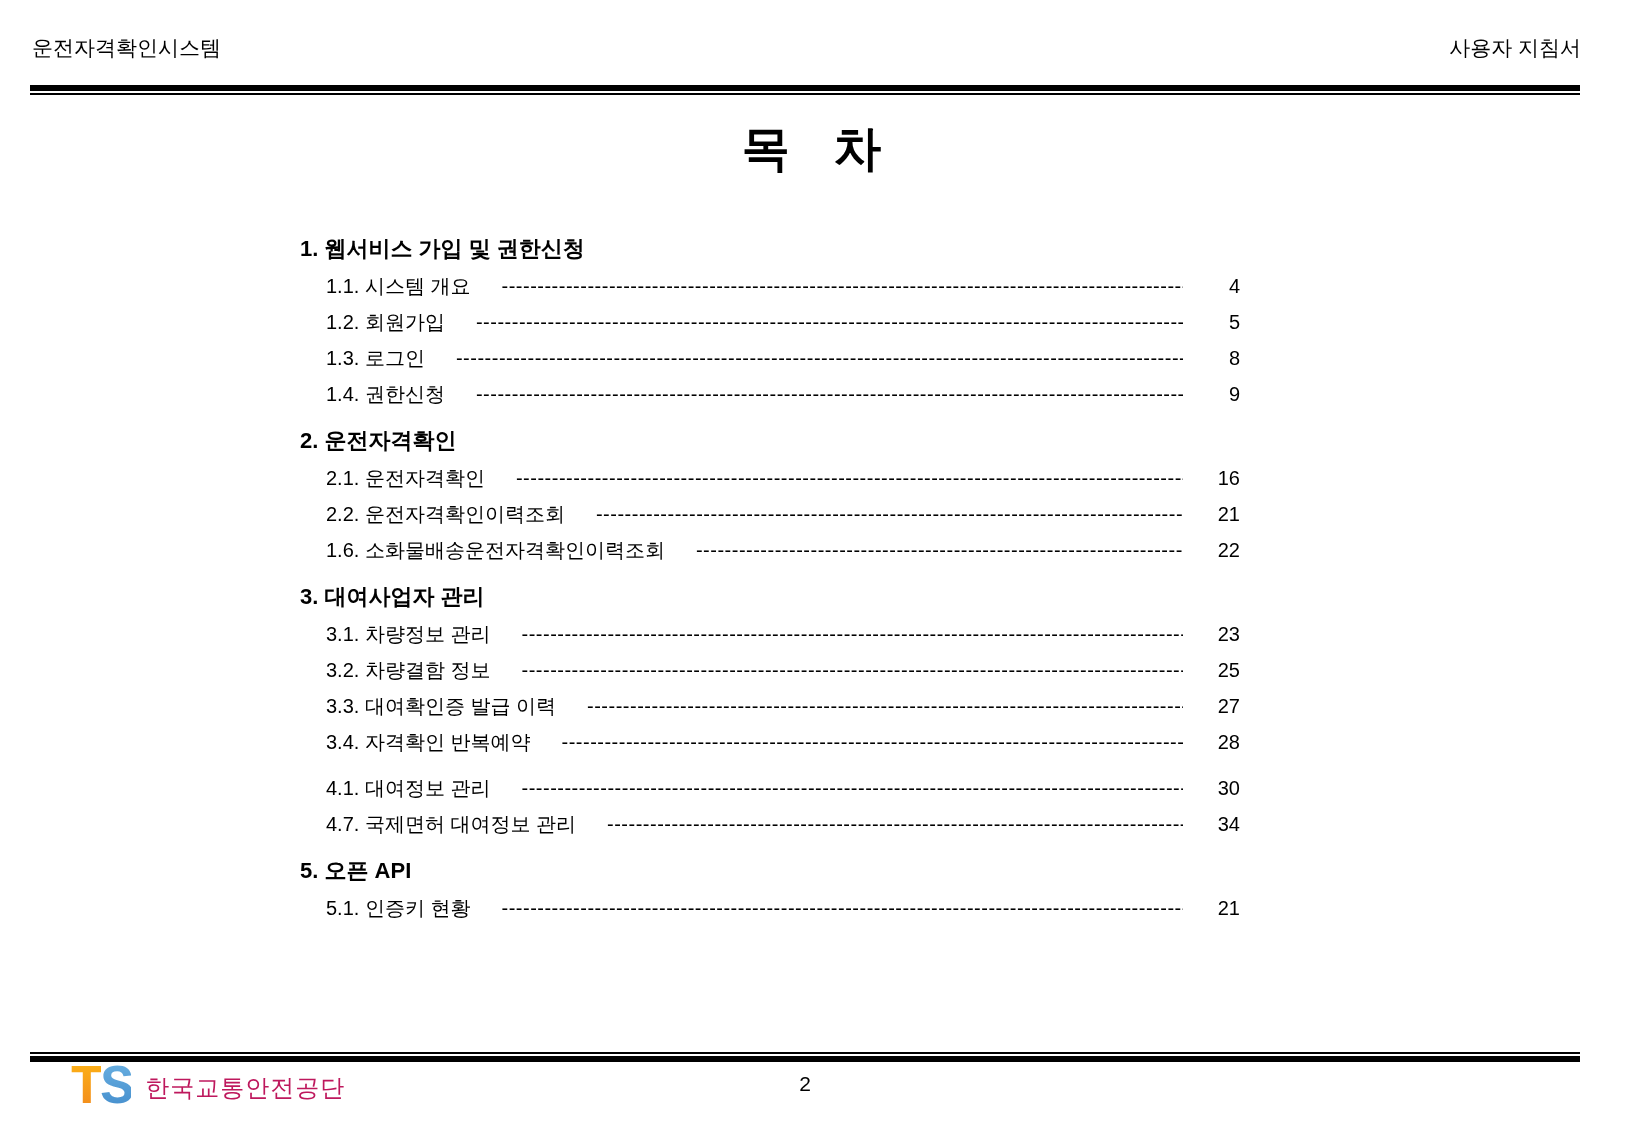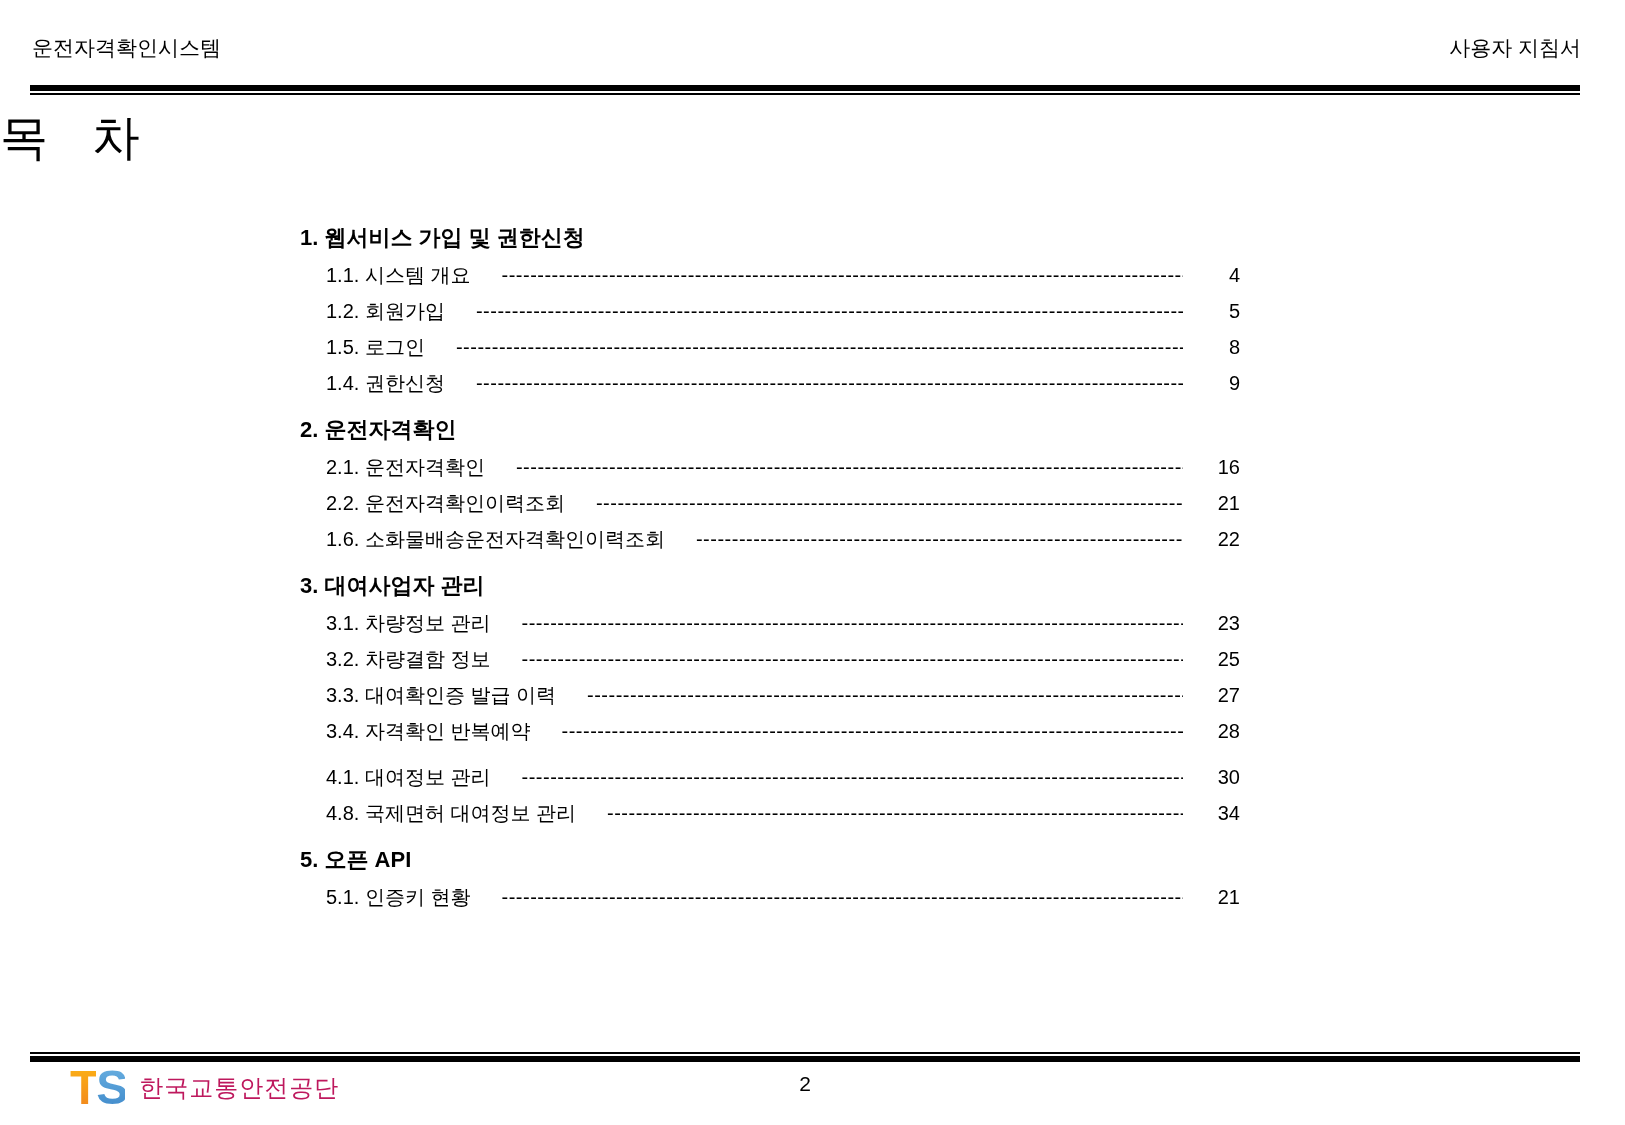--- a/index.html
+++ b/index.html
@@ -27,24 +27,25 @@
   }
   .rule-top {
     margin: 25px 45px 0 30px;
     border-top: 6px solid #000;
     border-bottom: 2px solid #000;
     height: 10px; 
   }
 
   
   .doc-title {
-    margin-top: 14px;
+    margin-top: 25px;
+    text-align: center;
     font-size: 48px;
     line-height: 58px;
-    font-weight: 400;
+    font-weight: 700;
     letter-spacing: 2px;
     word-spacing: 0.55em;
   }
 
   
   .toc {
     margin: 52px 0 0 300px;
     width: 940px;
     font-size: 20px;
   }
@@ -96,24 +97,25 @@
     font-size: 21px;
   }
   .footer-logo {
     position: absolute;
     top: 1066px;
     left: 70px;
     display: flex;
     align-items: center;
   }
   .logo-ts {
-    font-size: 48px;
+    font-size: 56px;
     font-weight: 700;
     letter-spacing: -3px;
     line-height: 44px;
+    font-family: Liberation Mono, monospace;
   }
   .logo-t {
     background: linear-gradient(180deg, #fdb515 0%, #f0821e 100%);
     -webkit-background-clip: text;
     background-clip: text;
     color: transparent;
   }
   .logo-s {
     background: linear-gradient(180deg, #6cb2e2 0%, #3d87c9 100%);
     -webkit-background-clip: text;
@@ -149,21 +151,21 @@
         <span class="toc-label">1.1. 시스템 개요</span>
         <span class="toc-leader">--------------------------------------------------------------------------------------------------------------------------------------------------------------------------------------------------------------------------------------------------------------------</span>
         <span class="toc-page">4</span>
       </div>
       <div class="toc-item">
         <span class="toc-label">1.2. 회원가입</span>
         <span class="toc-leader">--------------------------------------------------------------------------------------------------------------------------------------------------------------------------------------------------------------------------------------------------------------------</span>
         <span class="toc-page">5</span>
       </div>
       <div class="toc-item">
-        <span class="toc-label">1.5. 로그인</span>
+        <span class="toc-label">1.3. 로그인</span>
         <span class="toc-leader">--------------------------------------------------------------------------------------------------------------------------------------------------------------------------------------------------------------------------------------------------------------------</span>
         <span class="toc-page">8</span>
       </div>
       <div class="toc-item">
         <span class="toc-label">1.4. 권한신청</span>
         <span class="toc-leader">--------------------------------------------------------------------------------------------------------------------------------------------------------------------------------------------------------------------------------------------------------------------</span>
         <span class="toc-page">9</span>
       </div>
     </div>
 
@@ -210,21 +212,21 @@
       </div>
     </div>
 
     <div class="toc-section">
       <div class="toc-item">
         <span class="toc-label">4.1. 대여정보 관리</span>
         <span class="toc-leader">--------------------------------------------------------------------------------------------------------------------------------------------------------------------------------------------------------------------------------------------------------------------</span>
         <span class="toc-page">30</span>
       </div>
       <div class="toc-item">
-        <span class="toc-label">4.8. 국제면허 대여정보 관리</span>
+        <span class="toc-label">4.7. 국제면허 대여정보 관리</span>
         <span class="toc-leader">--------------------------------------------------------------------------------------------------------------------------------------------------------------------------------------------------------------------------------------------------------------------</span>
         <span class="toc-page">34</span>
       </div>
     </div>
 
     <div class="toc-section">
       <div class="toc-heading">5. 오픈 API</div>
       <div class="toc-item">
         <span class="toc-label">5.1. 인증키 현황</span>
         <span class="toc-leader">--------------------------------------------------------------------------------------------------------------------------------------------------------------------------------------------------------------------------------------------------------------------</span>

